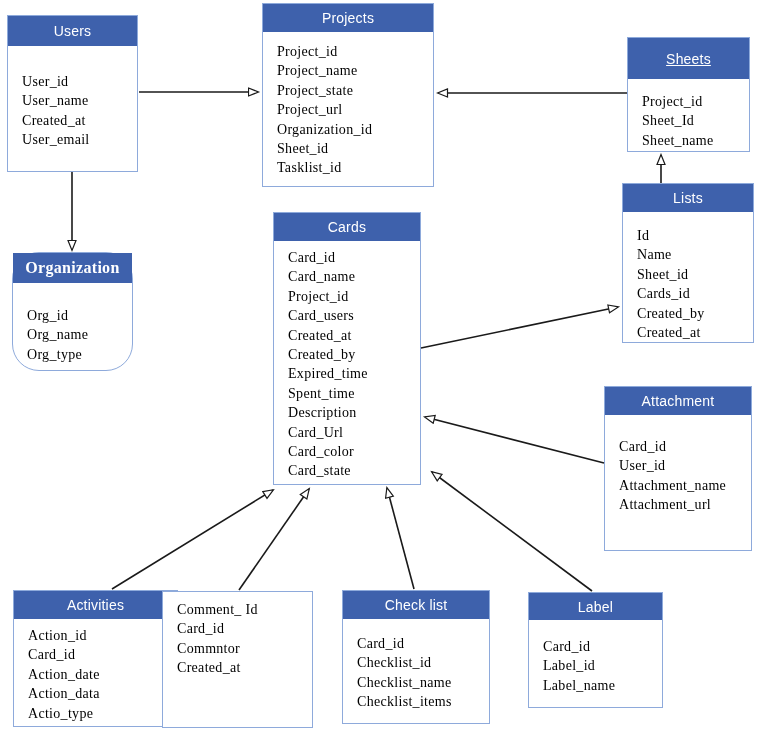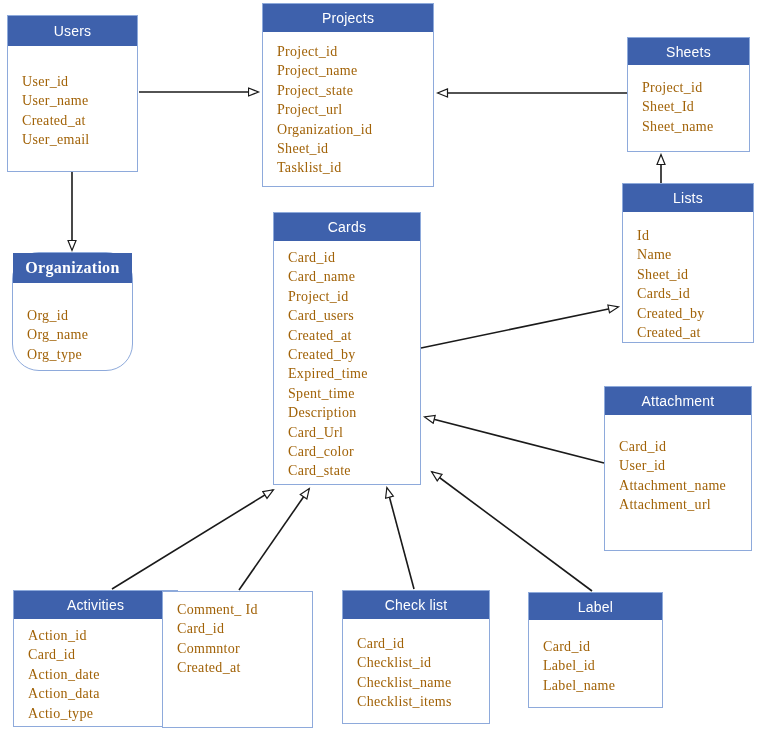--- a/index.html
+++ b/index.html
@@ -42,21 +42,21 @@
     font-size:16px;
     letter-spacing:.3px;
   }
   .entity-fields{
     list-style:none;
     margin:0;
     padding:0 4px 0 14px;
     font-family:"Liberation Serif",serif;
     font-size:14px;
     letter-spacing:.3px;
-    color:#a16207;
+    color:#000000;
     line-height:19.4px;
   }
 </style>
 </head>
 <body>
 
 <div class="canvas">
 
   <svg class="connectors" viewBox="0 0 762 732" xmlns="http://www.w3.org/2000/svg">
     <defs>
@@ -97,21 +97,21 @@
         <li>Project_name</li>
         <li>Project_state</li>
         <li>Project_url</li>
         <li>Organization_id</li>
         <li>Sheet_id</li>
         <li>Tasklist_id</li>
       </ul>
   </div>
 
   <div class="entity" style="left:627px;top:37px;width:123px;height:115px;">
-    <div class="entity-header" style="height:27px;">
+    <div class="entity-header" style="height:41px;text-decoration:underline;">
       <span>Sheets</span>
     </div>
     <ul class="entity-fields" style="padding-top:13px;">
         <li>Project_id</li>
         <li>Sheet_Id</li>
         <li>Sheet_name</li>
       </ul>
   </div>
 
   <div class="entity" style="left:622px;top:183px;width:132px;height:160px;">

